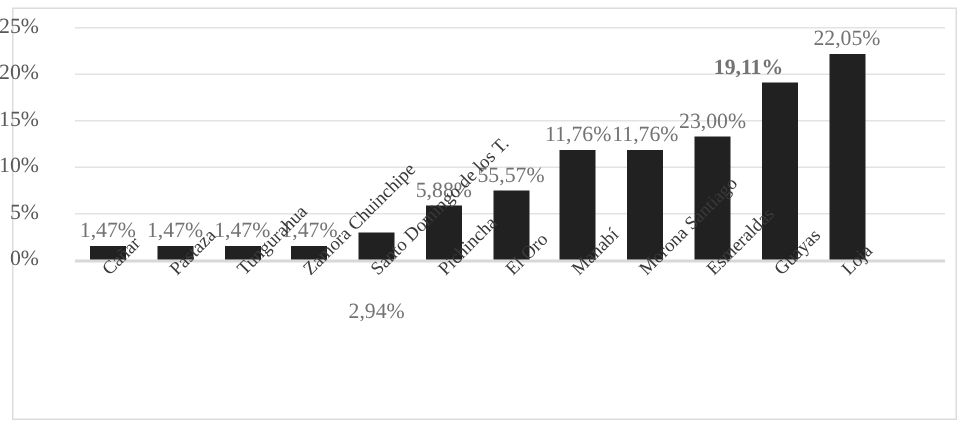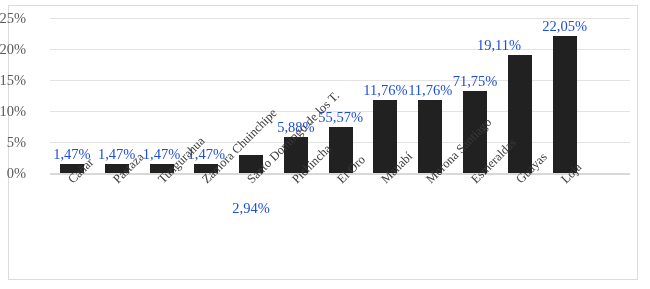--- a/index.html
+++ b/index.html
@@ -70,21 +70,21 @@
     position: absolute;
     bottom: 0;
     width: 24px;
     background: #212121;
     transform: translateX(-50%);
   }
 
   .bar-value {
     position: absolute;
     font-size: 14.5px;
-    color: #1d4ed8;
+    color: #737373;
     line-height: 1;
     white-space: nowrap;
     transform: translateX(-50%);
     text-align: center;
   }
 
   
   .x-label {
     position: absolute;
     top: 177px;
@@ -129,23 +129,23 @@
       <div class="bar-value" style="left: 201.097px; top: 135px; margin-top: 48px;">2,94%</div>
       <div class="bar" style="left: 245.884px; height: 36.456px; background: rgb(33, 33, 33);"></div>
       <div class="bar-value" style="left: 245.884px; top: 101.544px; font-family: Liberation Serif, serif;">5,88%</div>
       <div class="bar" style="left: 290.672px; height: 45.57px; background: rgb(33, 33, 33);"></div>
       <div class="bar-value" style="left: 290.672px; top: 92.43px;">55,57%</div>
       <div class="bar" style="left: 335.459px; height: 72.912px; background: rgb(33, 33, 33);"></div>
       <div class="bar-value" style="left: 335.459px; top: 65.088px;">11,76%</div>
       <div class="bar" style="left: 380.247px; height: 72.912px; background: rgb(33, 33, 33);"></div>
       <div class="bar-value" style="left: 380.247px; top: 65.088px;">11,76%</div>
       <div class="bar" style="left: 425.035px; height: 82.026px; background: rgb(33, 33, 33);"></div>
-      <div class="bar-value" style="left: 425.035px; top: 55.974px;">71,75%</div>
+      <div class="bar-value" style="left: 425.035px; top: 55.974px;">23,00%</div>
       <div class="bar" style="left: 469.822px; height: 118.482px; background: rgb(33, 33, 33);"></div>
-      <div class="bar-value" style="left: 449px; top: 19.518px;">19,11%</div>
+      <div class="bar-value" style="left: 449px; top: 19.518px; font-weight: bold;">19,11%</div>
       <div class="bar" style="left: 514.61px; height: 136.71px; background: rgb(33, 33, 33);"></div>
       <div class="bar-value" style="left: 514.61px; top: 1.29px;">22,05%</div>
     </div>
   <div id="x-axis"></div>
 <div class="x-label" style="left: 65.9459px;">Cañar</div>
     <div class="x-label" style="left: 110.734px;">Pastaza</div>
     <div class="x-label" style="left: 155.521px;">Tungurahua</div>
     <div class="x-label" style="left: 200.309px;">Zamora Chuinchipe</div>
     <div class="x-label" style="left: 245.097px;">Santo Domingo de los T.</div>
     <div class="x-label" style="left: 289.884px;">Pichincha</div>

